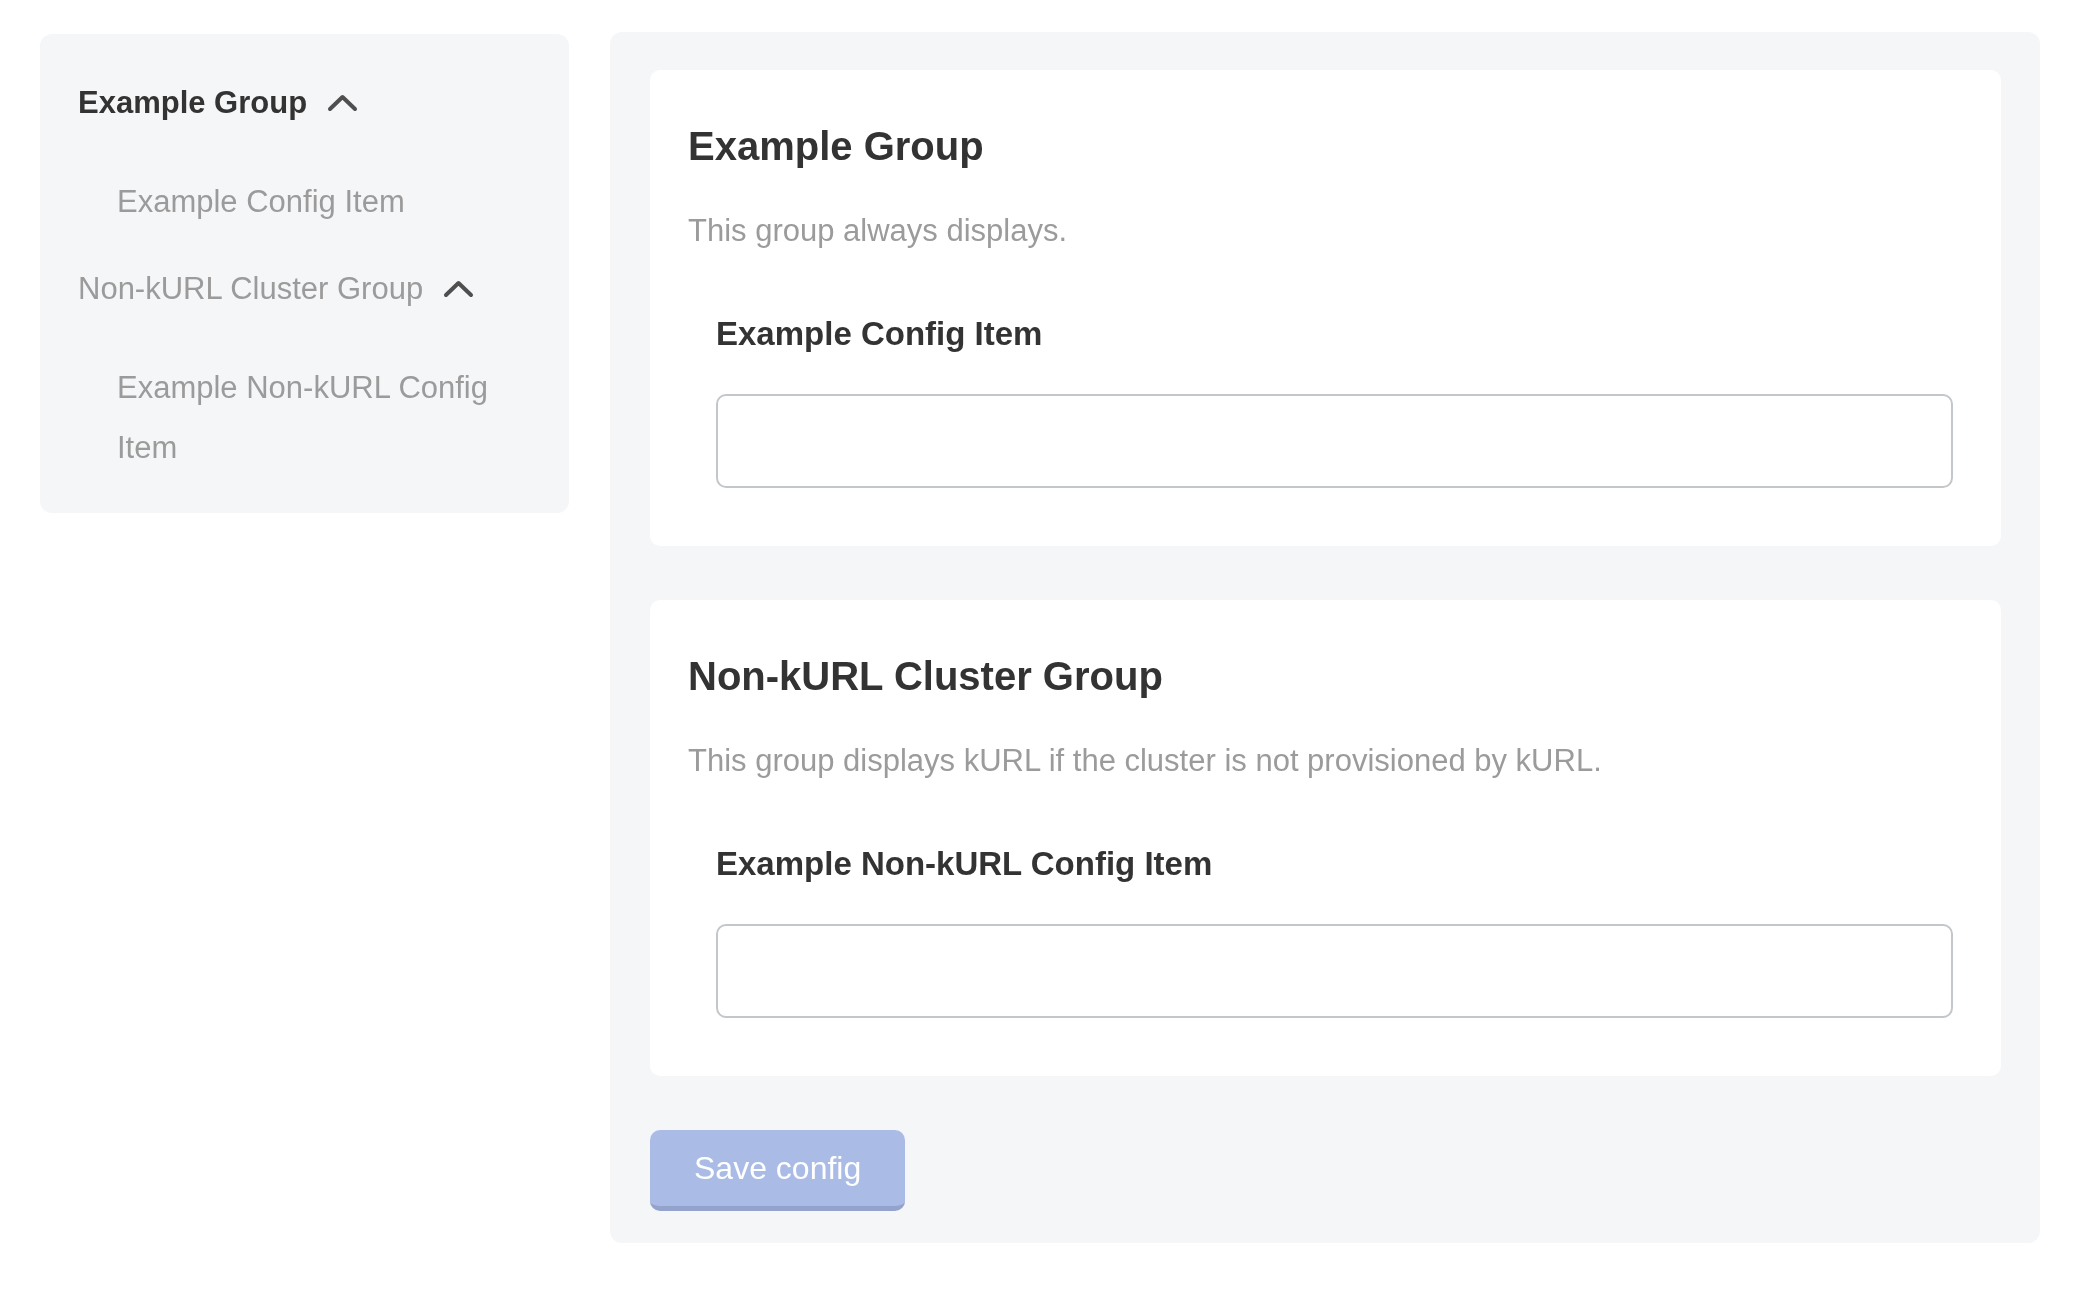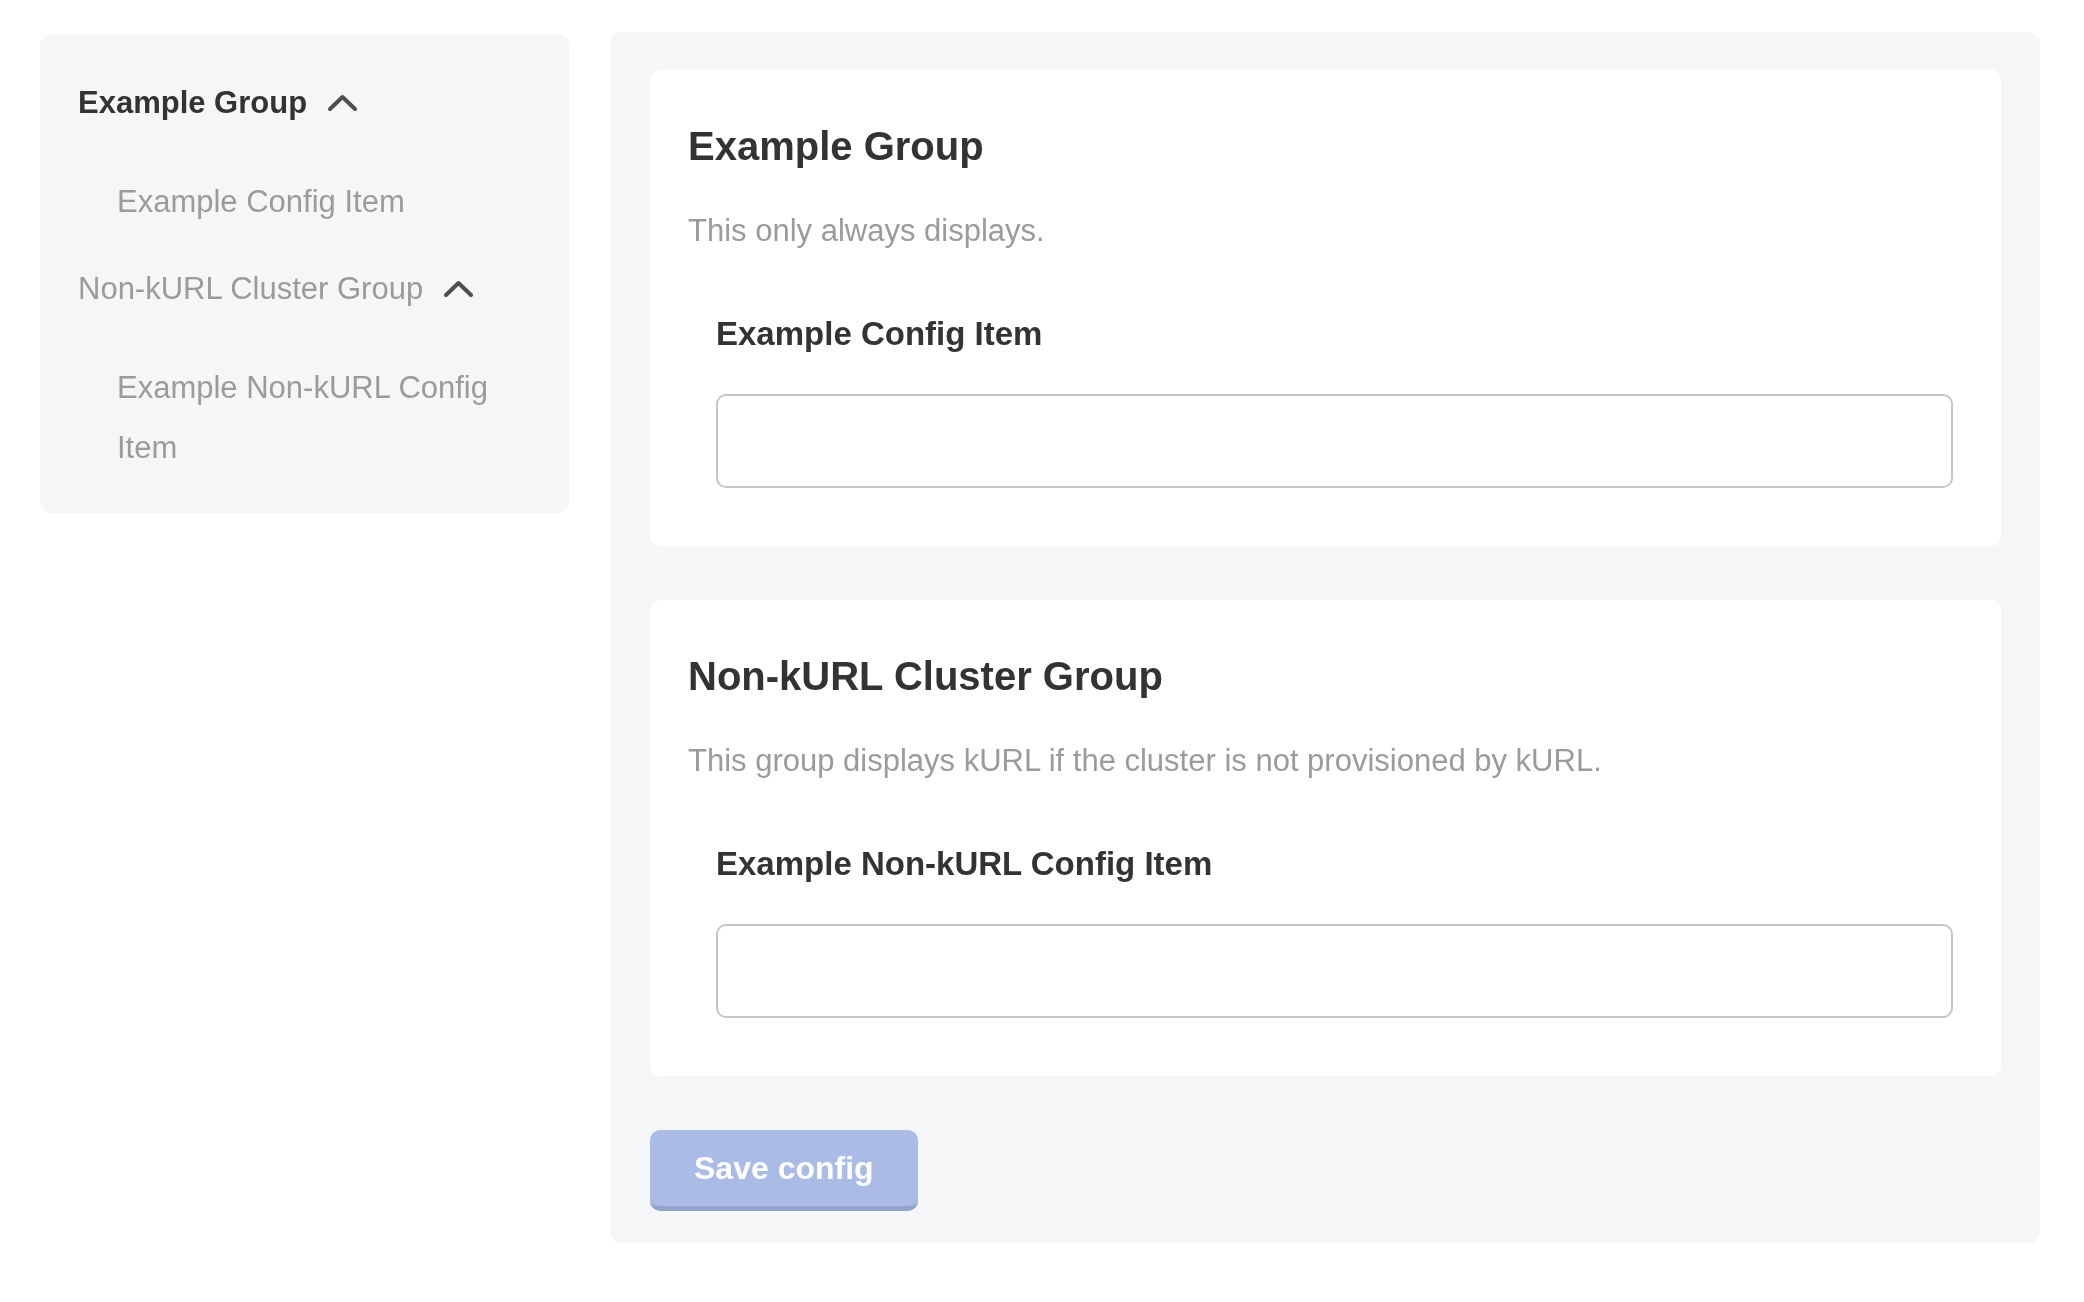--- a/index.html
+++ b/index.html
@@ -92,21 +92,21 @@
   .save-btn {
     display: block;
     margin-top: 36px;
     min-width: 237px;
     height: 81px;
     padding: 0 44px;
     background: #aabce6;
     color: #ffffff;
     font-family: "Liberation Sans", sans-serif;
     font-size: 32px;
-    font-weight: 700;
+    font-weight: 400;
     border: none;
     border-bottom: 5px solid #93a3cc;
     border-radius: 10px;
     cursor: pointer;
   }
 </style>
 </head>
 <body>
 
 <nav class="sidebar">
@@ -132,21 +132,21 @@
   </div>
 
   <div class="side-item">Example Non-kURL Config Item</div>
 
 </nav>
 
 <main class="panel">
 
   <section class="card">
     <h2>Example Group</h2>
-    <p class="desc">This only always displays.</p>
+    <p class="desc">This group always displays.</p>
     <div class="config-item">
       <span class="item-label">Example Config Item</span>
       <input type="text" value="" style="">
     </div>
   </section>
 
   <section class="card">
     <h2>Non-kURL Cluster Group</h2>
     <p class="desc">This group displays kURL if the cluster is not provisioned by kURL.</p>
     <div class="config-item">

